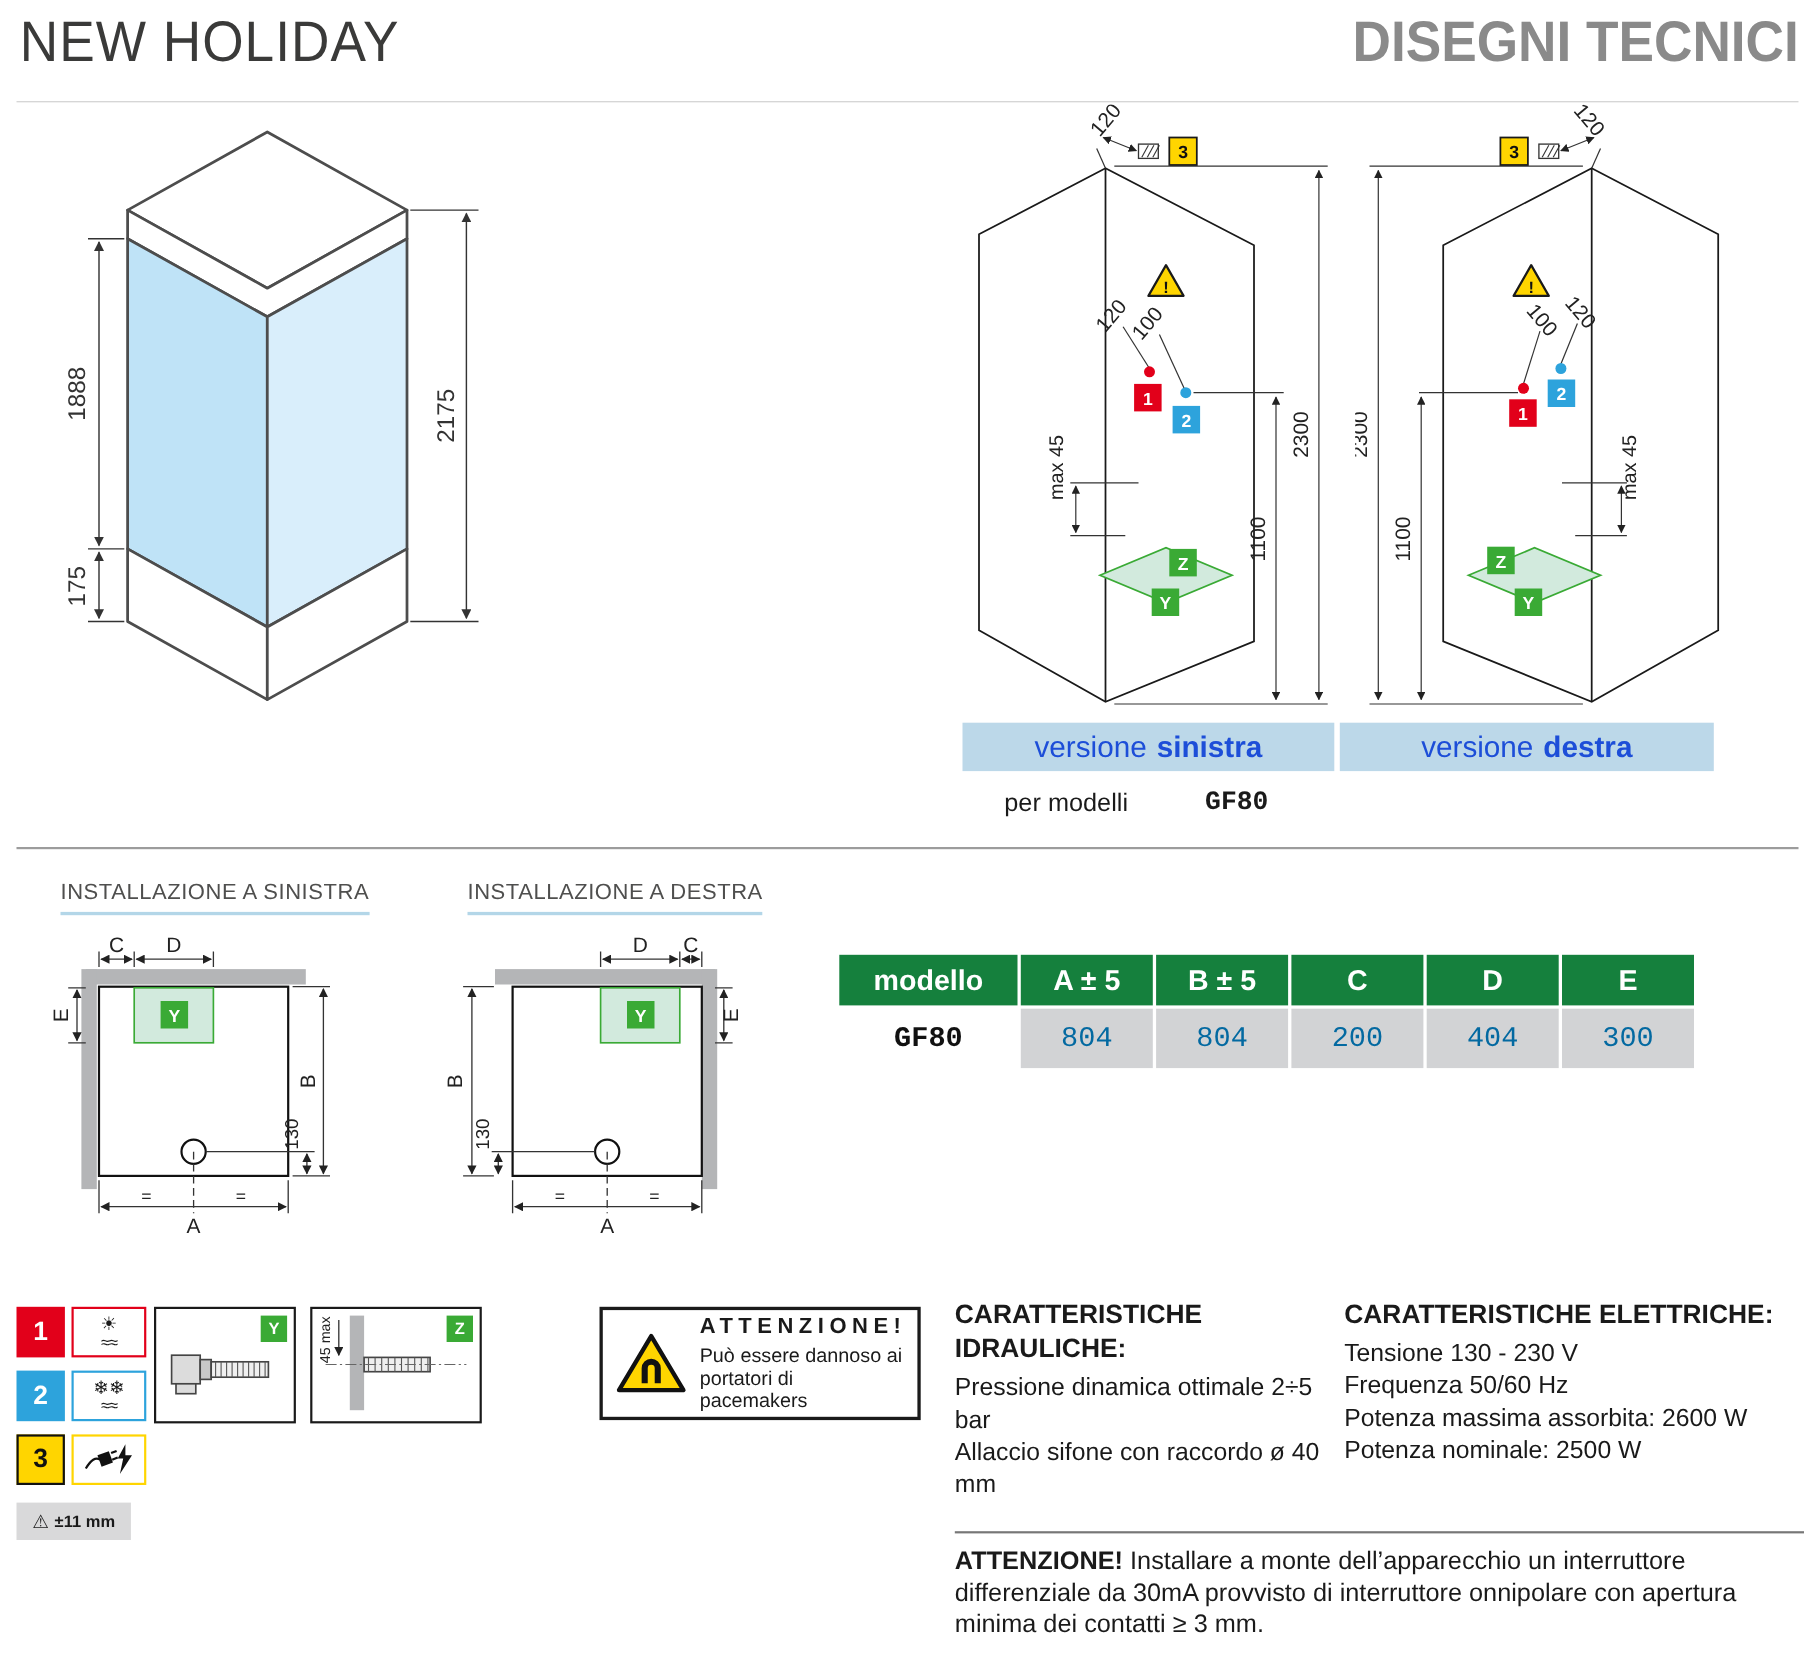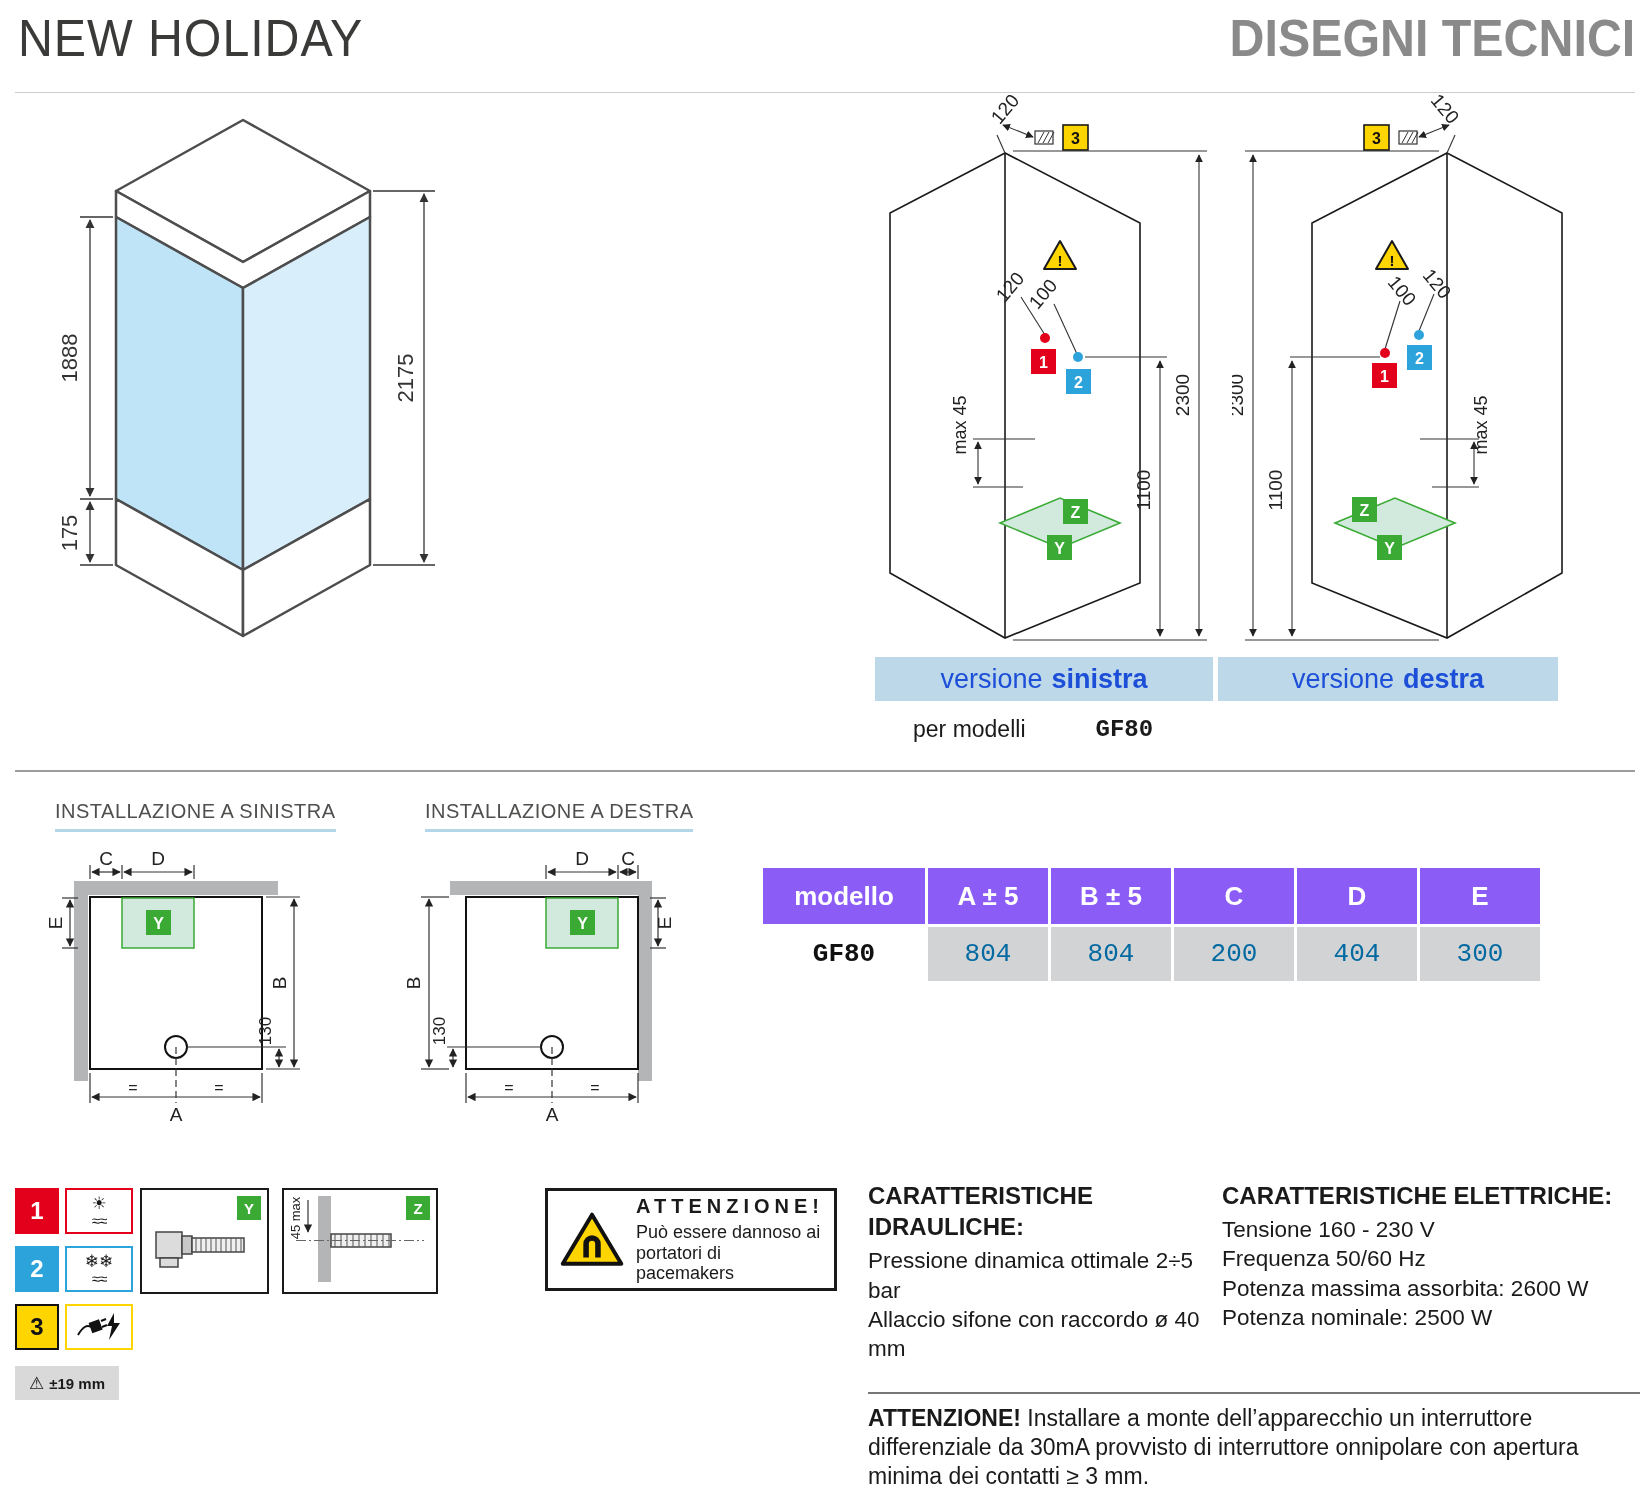--- a/index.html
+++ b/index.html
@@ -15,21 +15,21 @@
   .cap-bar{height:44px;background:#bcd8e9;display:flex;align-items:center;justify-content:center;
            font-size:27px;color:#1d4ed8;}
   .cap-bar b{margin-left:9px;}
   .models-row{height:34px;display:flex;align-items:center;font-size:23px;}
   .models-row .mlabel{margin-left:38px;}
   .models-row .mvalue{margin-left:70px;font-weight:700;font-family:"Liberation Mono",monospace;font-size:24px;}
   .inst-title{font-size:20px;color:#4f4f4e;letter-spacing:.5px;border-bottom:3px solid #b3d6e8;
               padding-bottom:6px;display:inline-block;}
   .table{left:763px;top:868px;display:grid;grid-template-columns:162px 120px 120px 120px 120px 120px;
          grid-auto-rows:auto;gap:3px;background:#fff;}
-  .th{background:#8b5cf6;color:#fff;font-size:26px;font-weight:700;height:56px;
+  .th{background:#15803d;color:#fff;font-size:26px;font-weight:700;height:46px;
       display:flex;align-items:center;justify-content:center;}
   .td{background:#d2d3d5;color:#0369a1;font-size:26px;height:54px;
       font-family:"Liberation Mono",monospace;display:flex;align-items:center;justify-content:center;}
   .td-model{background:#fff;font-weight:700;color:#111;}
   .legend{left:15px;top:1188px;display:flex;flex-direction:column;gap:12px;}
   .lrow{display:flex;gap:6px;align-items:stretch;height:46px;}
   .lnum{width:44px;height:46px;display:flex;align-items:center;justify-content:center;
         color:#fff;font-size:24px;font-weight:700;}
   .lnum.dark{color:#111;border:2px solid #111;width:40px;height:42px;}
   .lic{width:64px;border:2px solid;display:flex;flex-direction:column;align-items:center;
@@ -350,21 +350,21 @@
           <path d="M2,24 q7,-12 13,-8" fill="none" stroke="#111" stroke-width="2"></path>
           <rect x="14" y="10" width="11" height="11" fill="#111" transform="rotate(-20 19 15)"></rect>
           <line x1="25" y1="10" x2="30" y2="8" stroke="#111" stroke-width="2"></line>
           <line x1="26" y1="16" x2="31" y2="14" stroke="#111" stroke-width="2"></line>
           <polygon points="38,2 31,15 36,15 33,29 44,12 38,12" fill="#111"></polygon>
         </svg>
       </div>
     </div>
     <div class="tol">
       <span class="tri">⚠</span>
-      <span>±19 mm</span>
+      <span>±11 mm</span>
     </div>
   </div>
 
   <div class="abs fitbox" style="left:140px;top:1188px;width:125px;height:102px">
     <div class="tag" style="right:6px;top:6px">Y</div>
     <svg width="121" height="98" viewBox="0 0 121 98">
       <g stroke="#444" stroke-width="1.5">
         <rect x="14" y="42" width="26" height="26" fill="#dcdcdc"></rect>
         <rect x="18" y="68" width="18" height="9" fill="#dcdcdc"></rect>
         <rect x="40" y="46" width="10" height="18" fill="#c8c8c8"></rect>
@@ -426,21 +426,21 @@
   </div>
 
   <div class="abs spec-block" style="left:868px;top:1180px;width:348px">
     <div class="spec-title">CARATTERISTICHE IDRAULICHE:</div>
     <div class="spec-line">Pressione dinamica ottimale 2÷5 bar</div>
     <div class="spec-line">Allaccio sifone con raccordo ø 40 mm</div>
   </div>
 
   <div class="abs spec-block" style="left:1222px;top:1180px;width:420px">
     <div class="spec-title">CARATTERISTICHE ELETTRICHE:</div>
-    <div class="spec-line">Tensione 160 - 230 V</div>
+    <div class="spec-line">Tensione 130 - 230 V</div>
     <div class="spec-line">Frequenza 50/60 Hz</div>
     <div class="spec-line">Potenza massima assorbita: 2600 W</div>
     <div class="spec-line">Potenza nominale: 2500 W</div>
   </div>
 
   <div class="abs hr-spec"></div>
 
   <div class="abs att-par">
     <b>ATTENZIONE!</b><span> Installare a monte dell’apparecchio un interruttore differenziale da 30mA provvisto di interruttore onnipolare con apertura minima dei contatti ≥ 3 mm.</span>
   </div>

